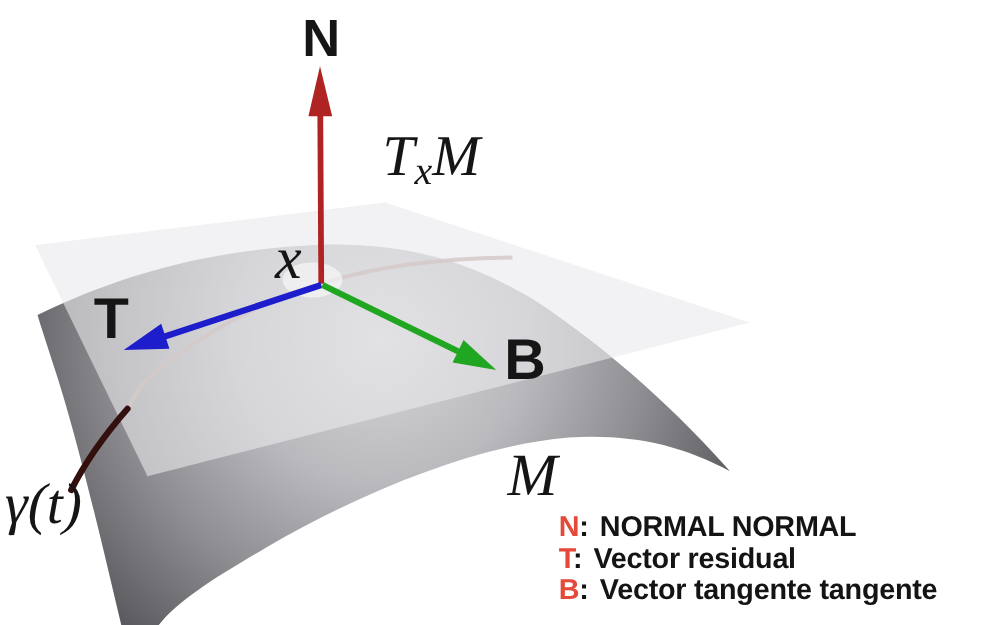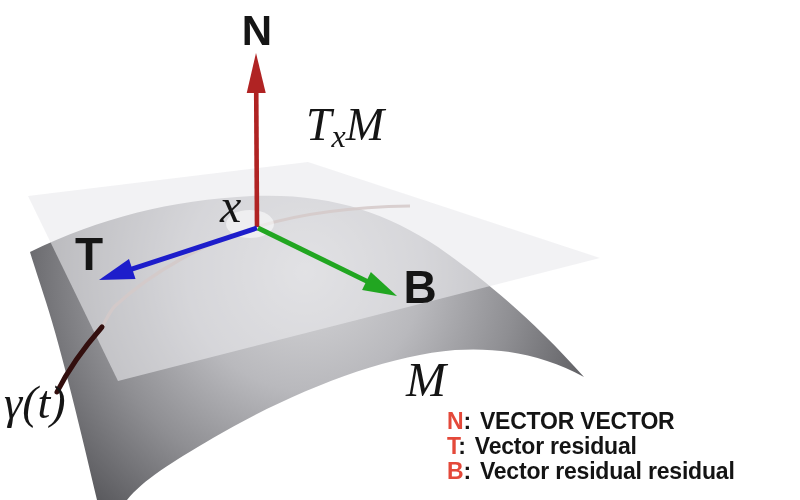--- a/index.html
+++ b/index.html
@@ -66,17 +66,17 @@
       </g>
       <text x="257" y="45" fill="#151515" text-anchor="middle" font-family="&quot;Liberation Sans&quot;,&quot;DejaVu Sans&quot;,sans-serif" font-size="42" font-weight="600">N</text>
       <text x="89" y="270" fill="#151515" text-anchor="middle" font-family="&quot;Liberation Sans&quot;,&quot;DejaVu Sans&quot;,sans-serif" font-size="46" font-weight="600">T</text>
       <text x="420" y="303" fill="#151515" text-anchor="middle" font-family="&quot;Liberation Sans&quot;,&quot;DejaVu Sans&quot;,sans-serif" font-size="46" font-weight="600">B</text>
       <text x="220" y="222" fill="#151515" text-anchor="start" font-family="&quot;Liberation Serif&quot;,&quot;DejaVu Serif&quot;,serif" font-size="48" font-style="italic">x</text>
       <text x="306" y="140" fill="#151515" text-anchor="start" font-family="&quot;Liberation Serif&quot;,&quot;DejaVu Serif&quot;,serif" font-size="46" font-style="italic"><tspan dy="0" font-size="46">T</tspan><tspan dy="7" font-size="32">x</tspan><tspan dy="-7" font-size="46">M</tspan></text>
       <text x="406" y="396" fill="#151515" text-anchor="start" font-family="&quot;Liberation Serif&quot;,&quot;DejaVu Serif&quot;,serif" font-size="48" font-style="italic">M</text>
       <text x="4" y="418" fill="#151515" text-anchor="start" font-family="&quot;Liberation Serif&quot;,&quot;DejaVu Serif&quot;,serif" font-size="46" font-style="italic">γ(t)</text>
     </svg>
   <div class="legend">
-      <div class="legend-row"><span class="lk">N</span><span class="lc">:</span><span class="lt">VECTOR VECTOR</span></div>
+      <div class="legend-row"><span class="lk">N</span><span class="lc">:</span><span class="lt">NORMAL NORMAL</span></div>
       <div class="legend-row"><span class="lk">T</span><span class="lc">:</span><span class="lt">Vector residual</span></div>
-      <div class="legend-row"><span class="lk">B</span><span class="lc">:</span><span class="lt">Vector residual residual</span></div>
+      <div class="legend-row"><span class="lk">B</span><span class="lc">:</span><span class="lt">Vector tangente tangente</span></div>
     </div>
 </div>
 
 </body></html>

